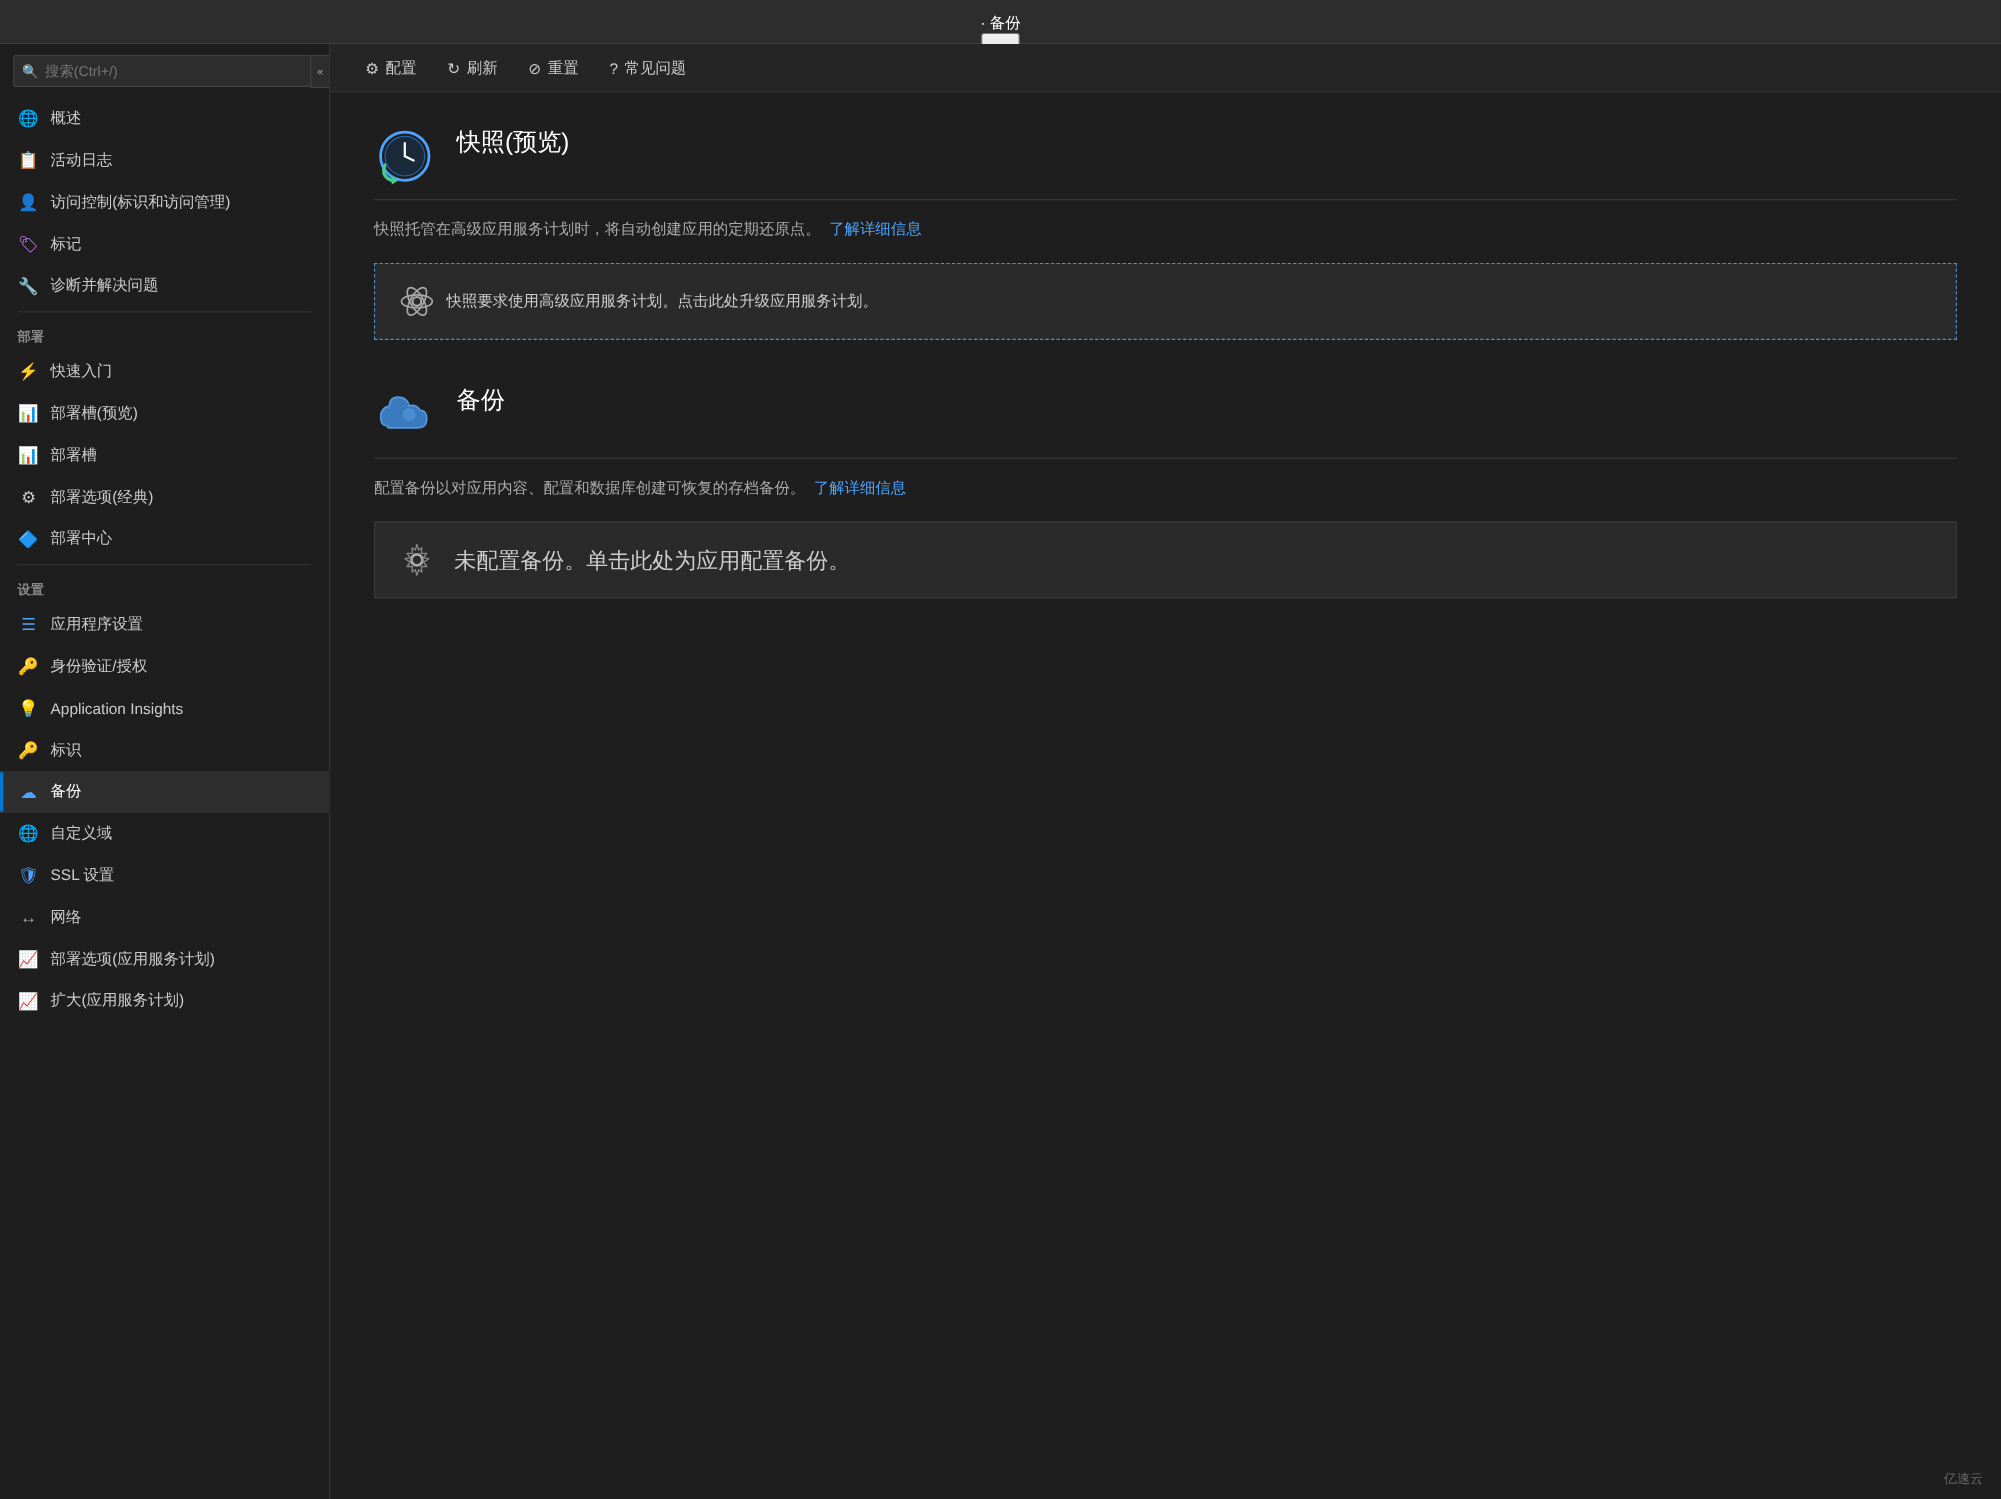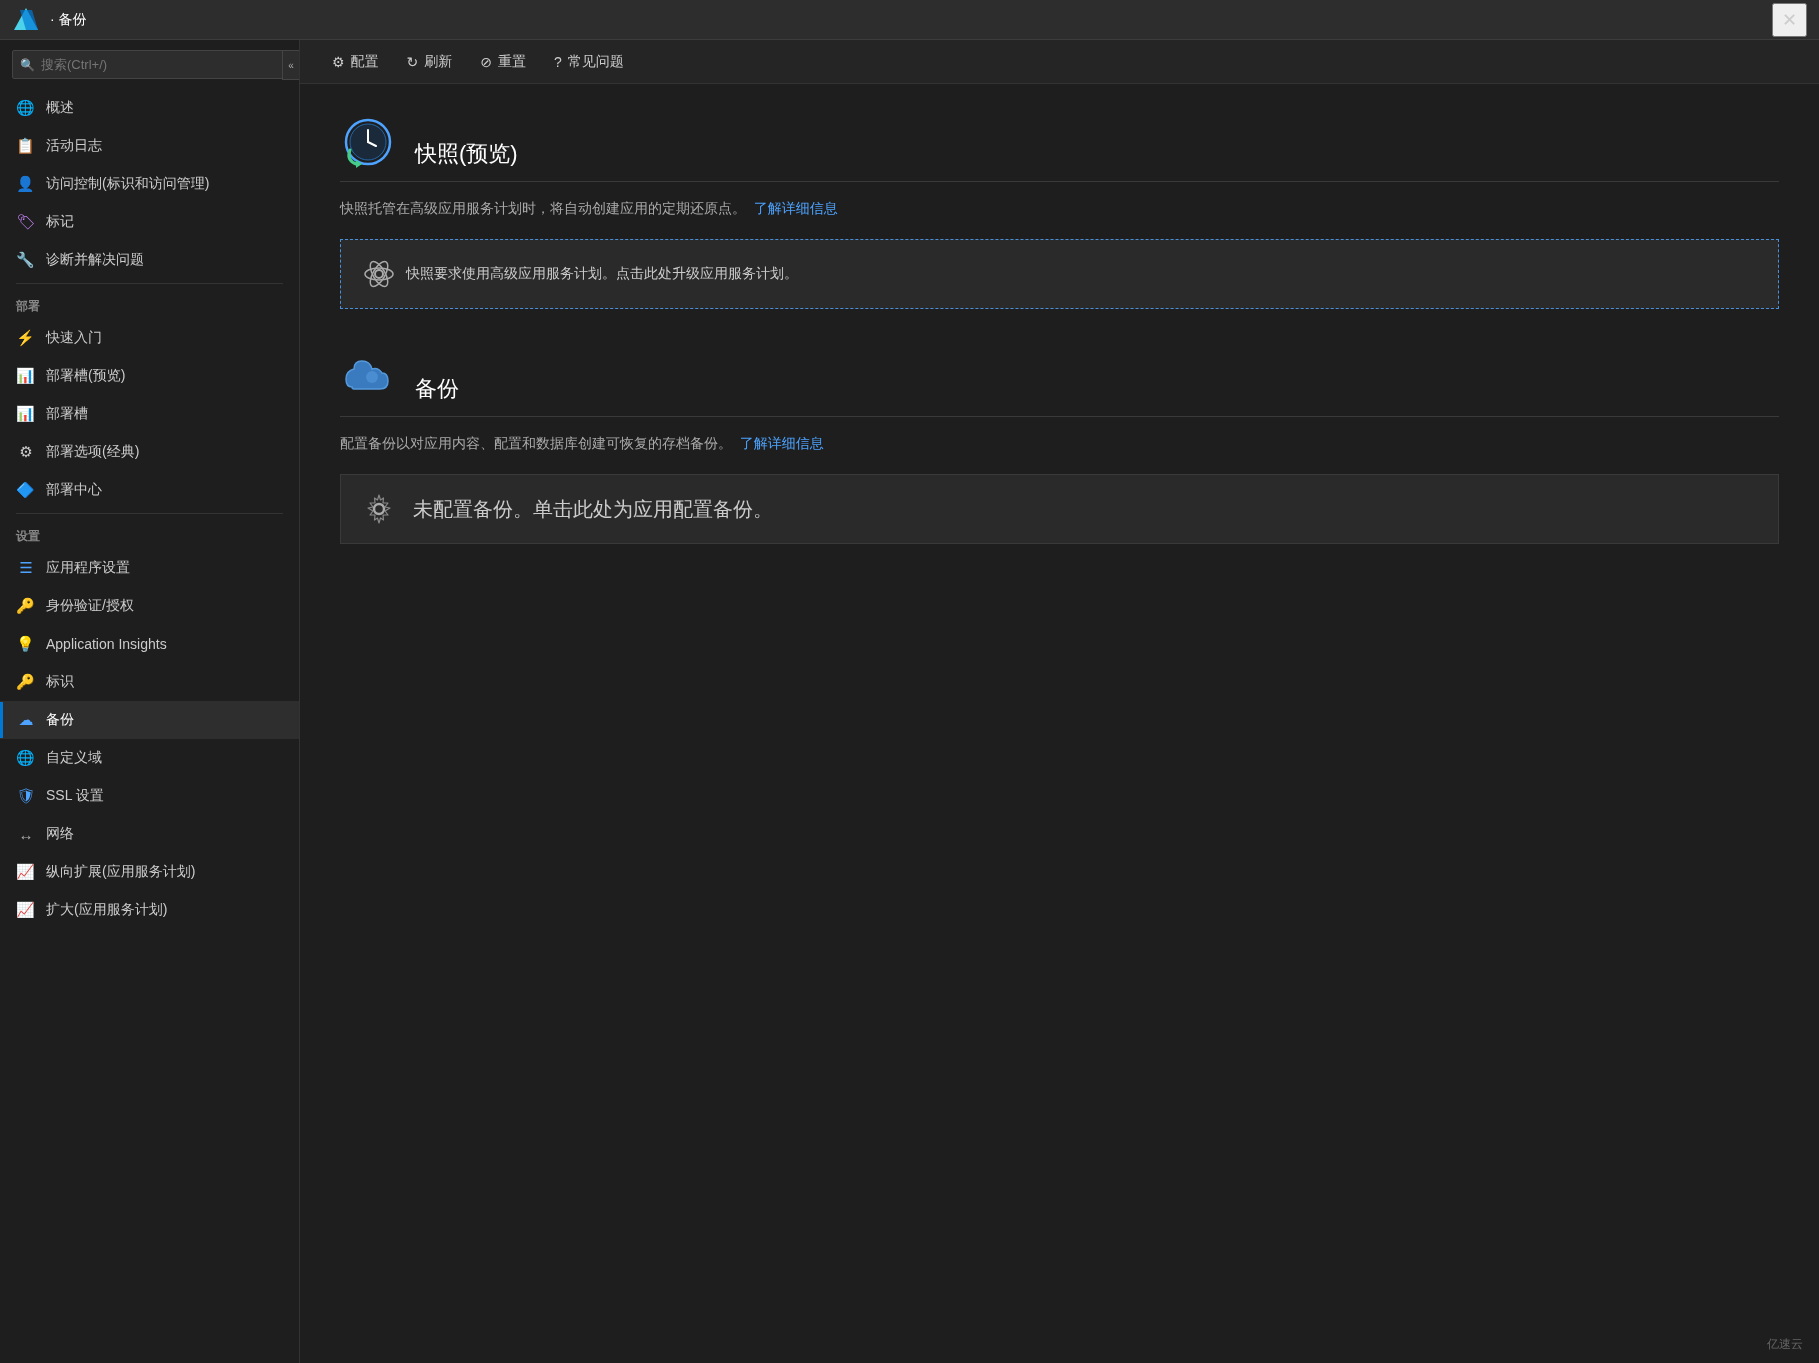--- a/index.html
+++ b/index.html
@@ -17,20 +17,21 @@
 
     
     .title-bar {
       background: #2d2d2d;
       height: 40px;
       display: flex;
       align-items: center;
       padding: 12px 12px;
       flex-shrink: 0;
       border-bottom: 1px solid #3d3d3d;
+      flex-direction: column;
     }
     .title-bar-logo {
       width: 28px;
       height: 28px;
       margin-right: 10px;
     }
     .title-bar-text {
       color: #ffffff;
       font-size: 14px;
       flex: 1;
@@ -197,21 +198,21 @@
       padding: 30px 40px;
       overflow-y: auto;
     }
     .main-content::-webkit-scrollbar { width: 6px; }
     .main-content::-webkit-scrollbar-track { background: #1e1e1e; }
     .main-content::-webkit-scrollbar-thumb { background: #444; }
 
     
     .section-header {
       display: flex;
-      align-items: flex-end;
+      align-items: flex-start;
       gap: 20px;
       margin-bottom: 12px;
     }
     .section-icon {
       width: 55px;
       height: 55px;
       flex-shrink: 0;
       display: flex;
       align-items: center;
       justify-content: center;
@@ -399,21 +400,21 @@
       <div class="nav-item">
         <span class="nav-icon" style="color:#4da3ff">🛡</span>
         <span>SSL 设置</span>
       </div>
       <div class="nav-item">
         <span class="nav-icon" style="color:#aaaaaa">↔</span>
         <span>网络</span>
       </div>
       <div class="nav-item">
         <span class="nav-icon" style="color:#4da3ff">📈</span>
-        <span>纵向扩展(应用服务计划)</span>
+        <span>部署选项(应用服务计划)</span>
       </div>
       <div class="nav-item">
         <span class="nav-icon" style="color:#4da3ff">📈</span>
         <span>扩大(应用服务计划)</span>
       </div>
 
     </nav>
   </div>
 
   <div class="content-area">

